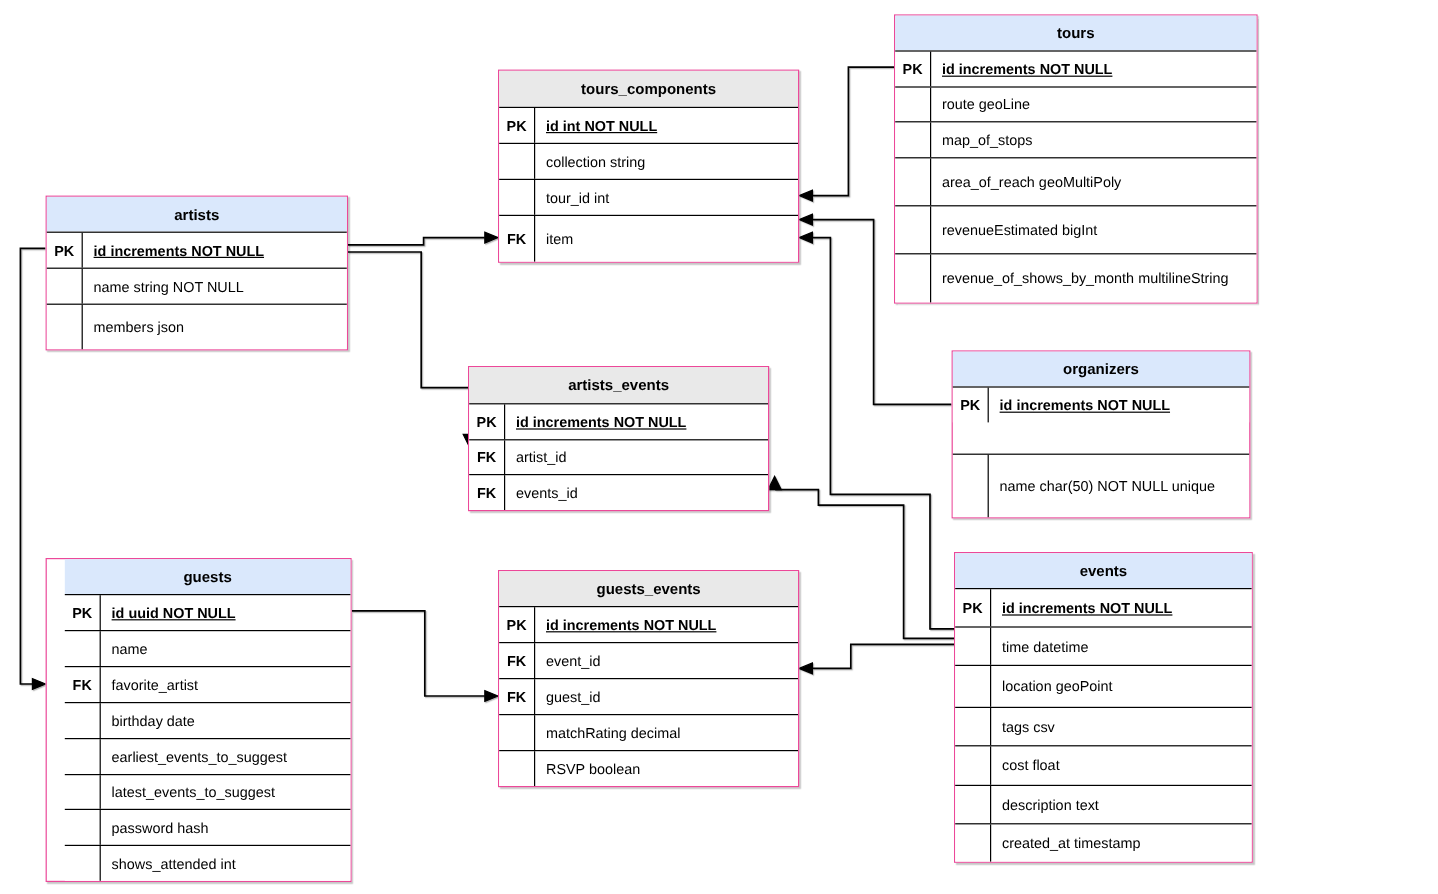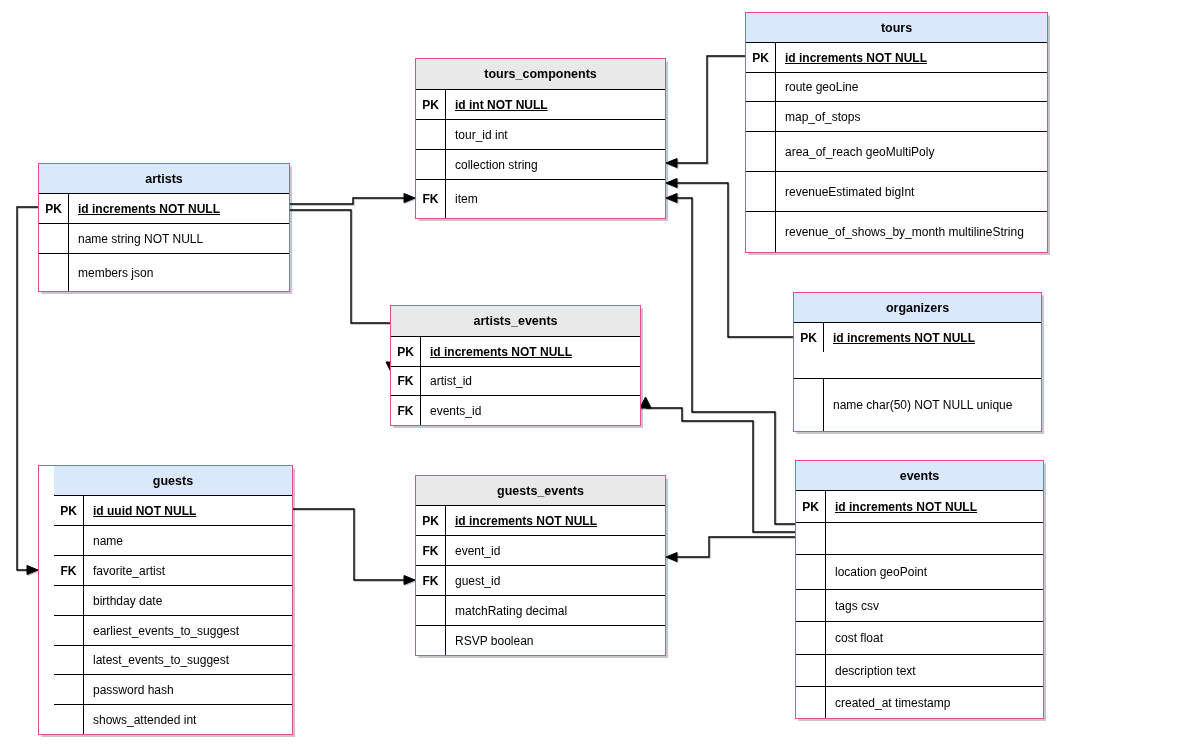--- a/index.html
+++ b/index.html
@@ -86,25 +86,25 @@
       </div>
     </div>
   <div class="tbl" style="left:415px;top:58px;width:251px;">
       <div class="tbl-head gray" style="height: 30px;">tours_components</div>
       <div class="tbl-row pk" style="height: 30px;">
         <div class="cell-key">PK</div>
         <div class="cell-val">id int NOT NULL</div>
       </div>
       <div class="tbl-row" style="height: 30px;">
         <div class="cell-key"></div>
+        <div class="cell-val">collection string</div>
+      </div>
+      <div class="tbl-row" style="height: 30px;">
+        <div class="cell-key"></div>
         <div class="cell-val">tour_id int</div>
-      </div>
-      <div class="tbl-row" style="height: 30px;">
-        <div class="cell-key"></div>
-        <div class="cell-val">collection string</div>
       </div>
       <div class="tbl-row" style="height: 39px;">
         <div class="cell-key">FK</div>
         <div class="cell-val">item</div>
       </div>
     </div>
   <div class="tbl" style="left:745px;top:12px;width:303px;">
       <div class="tbl-head blue" style="height: 29px;">tours</div>
       <div class="tbl-row pk" style="height: 30px;">
         <div class="cell-key">PK</div>
@@ -216,20 +216,21 @@
       </div>
     </div>
   <div class="tbl" style="left:795px;top:460px;width:249px;">
       <div class="tbl-head blue" style="height: 29px;">events</div>
       <div class="tbl-row pk" style="height: 32px;">
         <div class="cell-key">PK</div>
         <div class="cell-val">id increments NOT NULL</div>
       </div>
       <div class="tbl-row" style="height: 32px;">
         <div class="cell-key"></div>
+        <div class="cell-val">time datetime</div>
       </div>
       <div class="tbl-row" style="height: 35px;">
         <div class="cell-key"></div>
         <div class="cell-val">location geoPoint</div>
       </div>
       <div class="tbl-row" style="height: 32px;">
         <div class="cell-key"></div>
         <div class="cell-val">tags csv</div>
       </div>
       <div class="tbl-row" style="height: 33px;">

